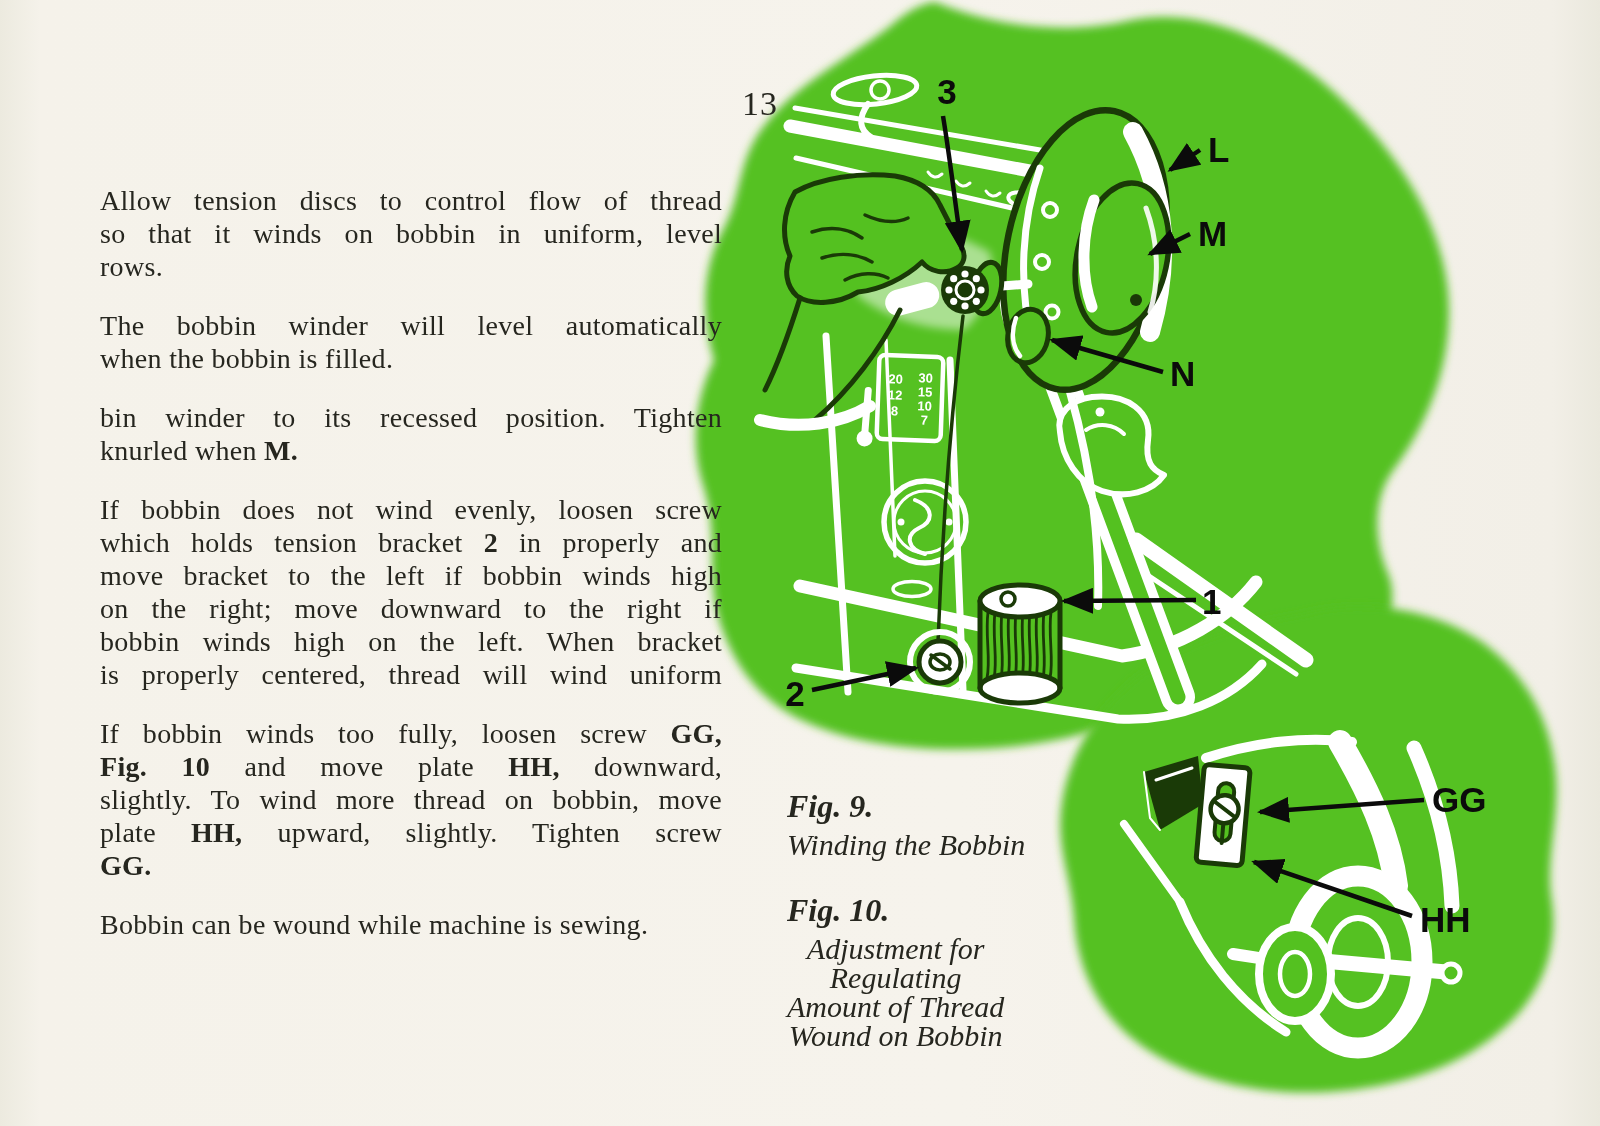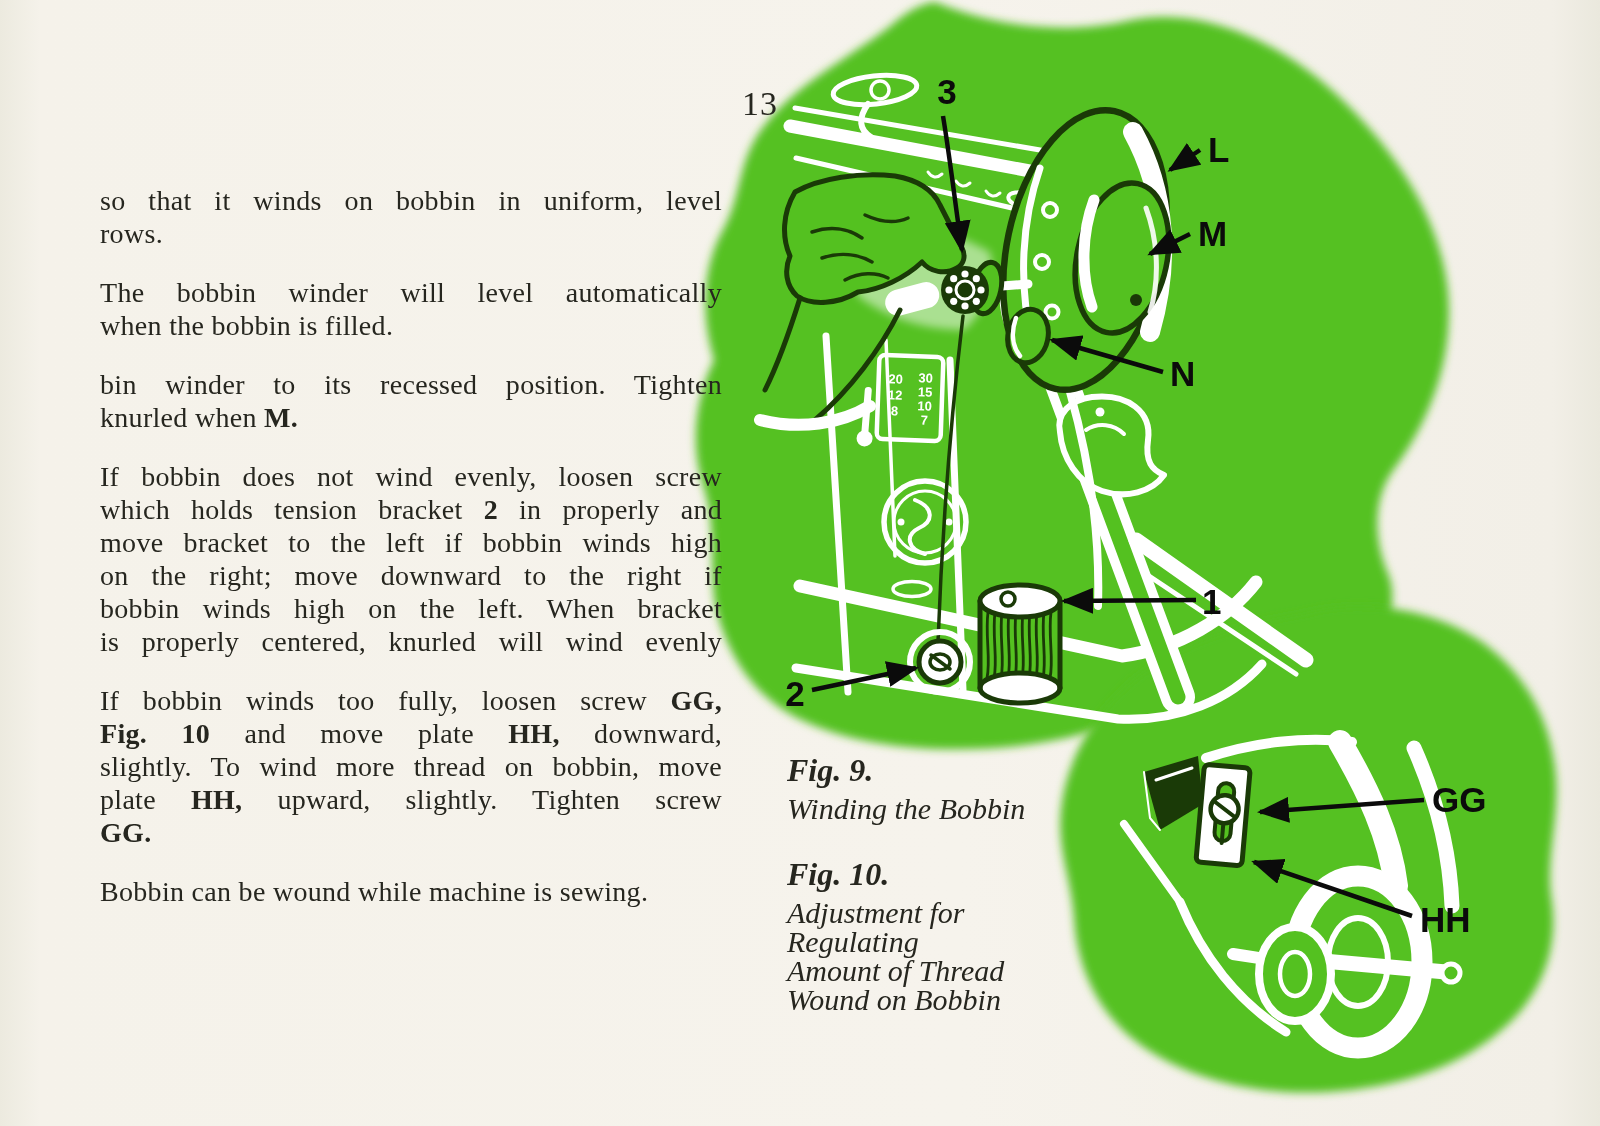--- a/index.html
+++ b/index.html
@@ -11,22 +11,22 @@
   svg.art{position:absolute;left:0;top:0;}
   .pageno{position:absolute;left:742px;top:60px;font-size:34px;letter-spacing:1px;margin-top:25px;}
   .copy{position:absolute;left:100px;top:184px;width:622px;font-size:28px;line-height:33px;letter-spacing:.3px;}
   .para{margin:0 0 26px 0;}
   .line{text-align:justify;text-align-last:justify;}
   .line.last{text-align-last:left;}
   .b{font-weight:bold;}
   .cap{position:absolute;left:787px;font-style:italic;}
   .cap9{top:752px;}
   .cap10{top:856px;}
-  .figlabel{font-size:32px;font-weight:bold;line-height:36px;margin-bottom:6px;}
-  .figtitle{font-size:30px;line-height:29px;}
+  .figlabel{font-size:32px;font-weight:bold;line-height:36px;margin-bottom:6px;margin-top:36px;}
+  .figtitle{font-size:30px;line-height:29px;text-align:center;}
 </style>
 </head>
 <body>
 
 <div class="page">
 
   <svg class="art" width="1600" height="1126" viewBox="0 0 1600 1126">
     <defs>
       <marker id="ah" markerUnits="userSpaceOnUse" markerWidth="34" markerHeight="26" refX="29" refY="13" orient="auto">
         <path d="M0,0 L32,13 L0,26 Z" fill="#0b0b0b"></path>
@@ -247,38 +247,39 @@
 
       <path d="M1412 916 L1254 862" stroke="#0b0b0b" stroke-width="4.5" fill="none" marker-end="url(#ah)"></path>
       <text x="1420" y="932">HH</text>
     </g>
   </svg>
 
   <div class="pageno">13</div>
 
   <div class="copy">
     <div class="para">
+        <div class="line"><span>Allow tension discs to control flow of thread</span></div>
         <div class="line"><span>so that it winds on bobbin in uniform, level</span></div>
         <div class="line last"><span>rows.</span></div>
       </div>
     <div class="para">
         <div class="line"><span>The bobbin winder will level automatically</span></div>
         <div class="line last"><span>when the bobbin is filled.</span></div>
       </div>
     <div class="para">
         <div class="line"><span>bin winder to its recessed position. Tighten</span></div>
         <div class="line last"><span>knurled when </span><span class="b">M.</span></div>
       </div>
     <div class="para">
         <div class="line"><span>If bobbin does not wind evenly, loosen screw</span></div>
         <div class="line"><span>which holds tension bracket </span><span class="b">2</span><span> in properly and</span></div>
         <div class="line"><span>move bracket to the left if bobbin winds high</span></div>
         <div class="line"><span>on the right; move downward to the right if</span></div>
         <div class="line"><span>bobbin winds high on the left. When bracket</span></div>
-        <div class="line"><span>is properly centered, knurled will wind evenly</span></div>
+        <div class="line"><span>is properly centered, thread will wind uniform</span></div>
       </div>
     <div class="para">
         <div class="line"><span>If bobbin winds too fully, loosen screw </span><span class="b">GG,</span></div>
         <div class="line"><span class="b">Fig. 10</span><span> and move plate </span><span class="b">HH,</span><span> downward,</span></div>
         <div class="line"><span>slightly. To wind more thread on bobbin, move</span></div>
         <div class="line"><span>plate </span><span class="b">HH,</span><span> upward, slightly. Tighten screw</span></div>
         <div class="line last"><span class="b">GG.</span></div>
       </div>
     <div class="para">
         <div class="line last"><span>Bobbin can be wound while machine is sewing.</span></div>

